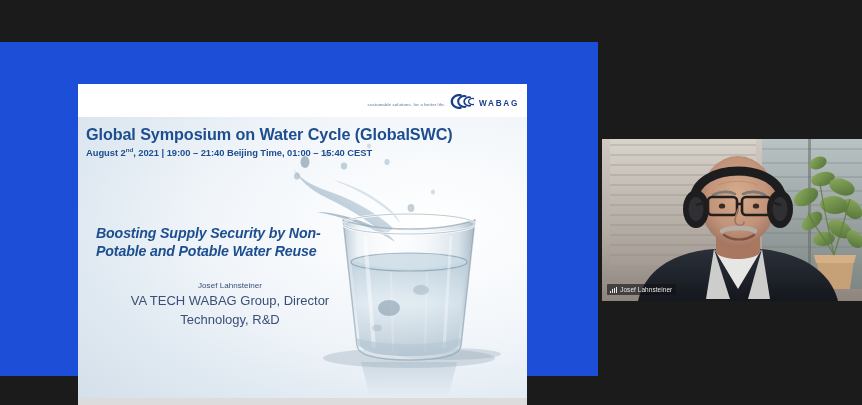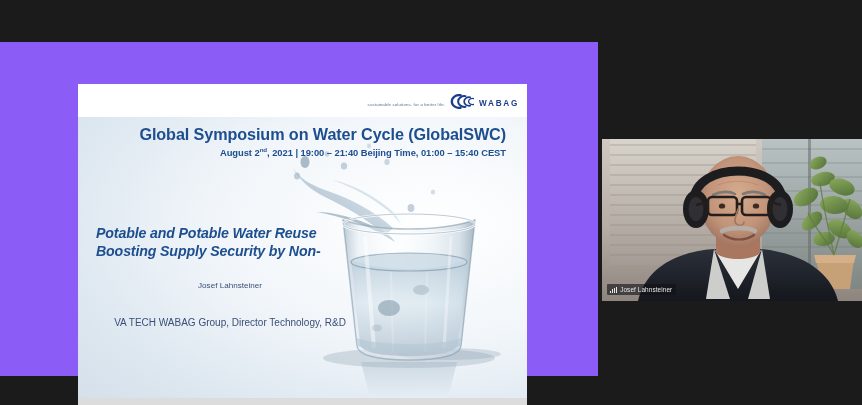--- a/index.html
+++ b/index.html
@@ -8,21 +8,21 @@
     width: 862px; height: 405px;
     background: #1b1b1b;
     font-family: "Liberation Sans", sans-serif;
     overflow: hidden;
   }
   #app { position:relative; width:862px; height:405px; background:#1b1b1b; }
 
   
   .share-stage {
     position:absolute; left:0px; top:42px; width:598px; height:334px;
-    background:#8b5cf6;
+    background:#1d4ed8;
   }
 
   
   .slide {
     position:absolute; left:78px; top:42px; width:449px; height:334px;
     background:
       radial-gradient(120% 90% at 78% 42%, #ffffff 0%, #f2f6fa 38%, #dbe6ef 72%, #cfdbe6 100%);
     overflow:hidden;
   }
   .slide-white-band {
@@ -44,42 +44,42 @@
     font-family:"Liberation Sans", sans-serif; white-space:nowrap;
     transform: translateY(1px);
   }
   .logo-mark { display:block; }
   .logo-word {
     font-size:8.2px; font-weight:700; letter-spacing:1.7px;
     color:#1b3e8c; font-family:"Liberation Sans", sans-serif;
   }
 
   
-  .headline-block { position:absolute; left:8px; top:41px; width:420px;text-align:right; }
+  .headline-block { position:absolute; left:8px; top:41px; width:420px; }
   .slide-title {
     font-size:16.2px; font-weight:700; color:#1d4e8f;
     letter-spacing:-.1px; line-height:1.12; white-space:nowrap;
   }
   .slide-subtitle {
     margin-top:3px; font-size:9.4px; font-weight:700; color:#1d4e8f;
     letter-spacing:-.05px; white-space:nowrap;
   }
   .slide-subtitle sup { font-size:6.2px; vertical-align:super; }
 
   
   .pres-title {
     position:absolute; left:18px; top:140px; width:262px;
     font-size:14.2px; font-weight:700; font-style:italic;
     color:#1d4e8f; line-height:1.27; letter-spacing:-.15px;
   }
 
   
   .speaker { position:absolute; left:22px; top:196px; width:260px; text-align:center; }
   .speaker-name { font-size:8.1px; color:#3a4f77; line-height:1.45; }
-  .speaker-role { font-size:10px; color:#3a4f77; line-height:1.45;margin-top:24px; }
+  .speaker-role { font-size:13px; color:#3a4f77; line-height:1.45; }
 
   
   .glass-art { position:absolute; right:-4px; bottom:18px; width:250px; height:268px; }
 
   
   .video-tile {
     position:absolute; left:602px; top:139px; width:260px; height:162px;
     background:#2e2a27; overflow:hidden;
   }
   .vt-bg { position:absolute; inset:0; }
@@ -198,22 +198,22 @@
       </div>
 
       <div class="headline-block">
         <div class="slide-title">Global Symposium on Water Cycle (GlobalSWC)</div>
         <div class="slide-subtitle">
           <span>August 2</span><sup>nd</sup><span>, 2021 | 19:00 – 21:40 Beijing Time, 01:00 – 15:40 CEST</span>
         </div>
       </div>
 
       <div class="pres-title">
+        <div>Boosting Supply Security by Non-</div>
         <div>Potable and Potable Water Reuse</div>
-        <div>Boosting Supply Security by Non-</div>
       </div>
 
       <div class="speaker">
         <div class="speaker-name">Josef Lahnsteiner</div>
         <div class="speaker-role">VA TECH WABAG Group, Director Technology, R&amp;D</div>
       </div>
 
       <div class="slide-bottom-band"></div>
     </div>
   </div>

